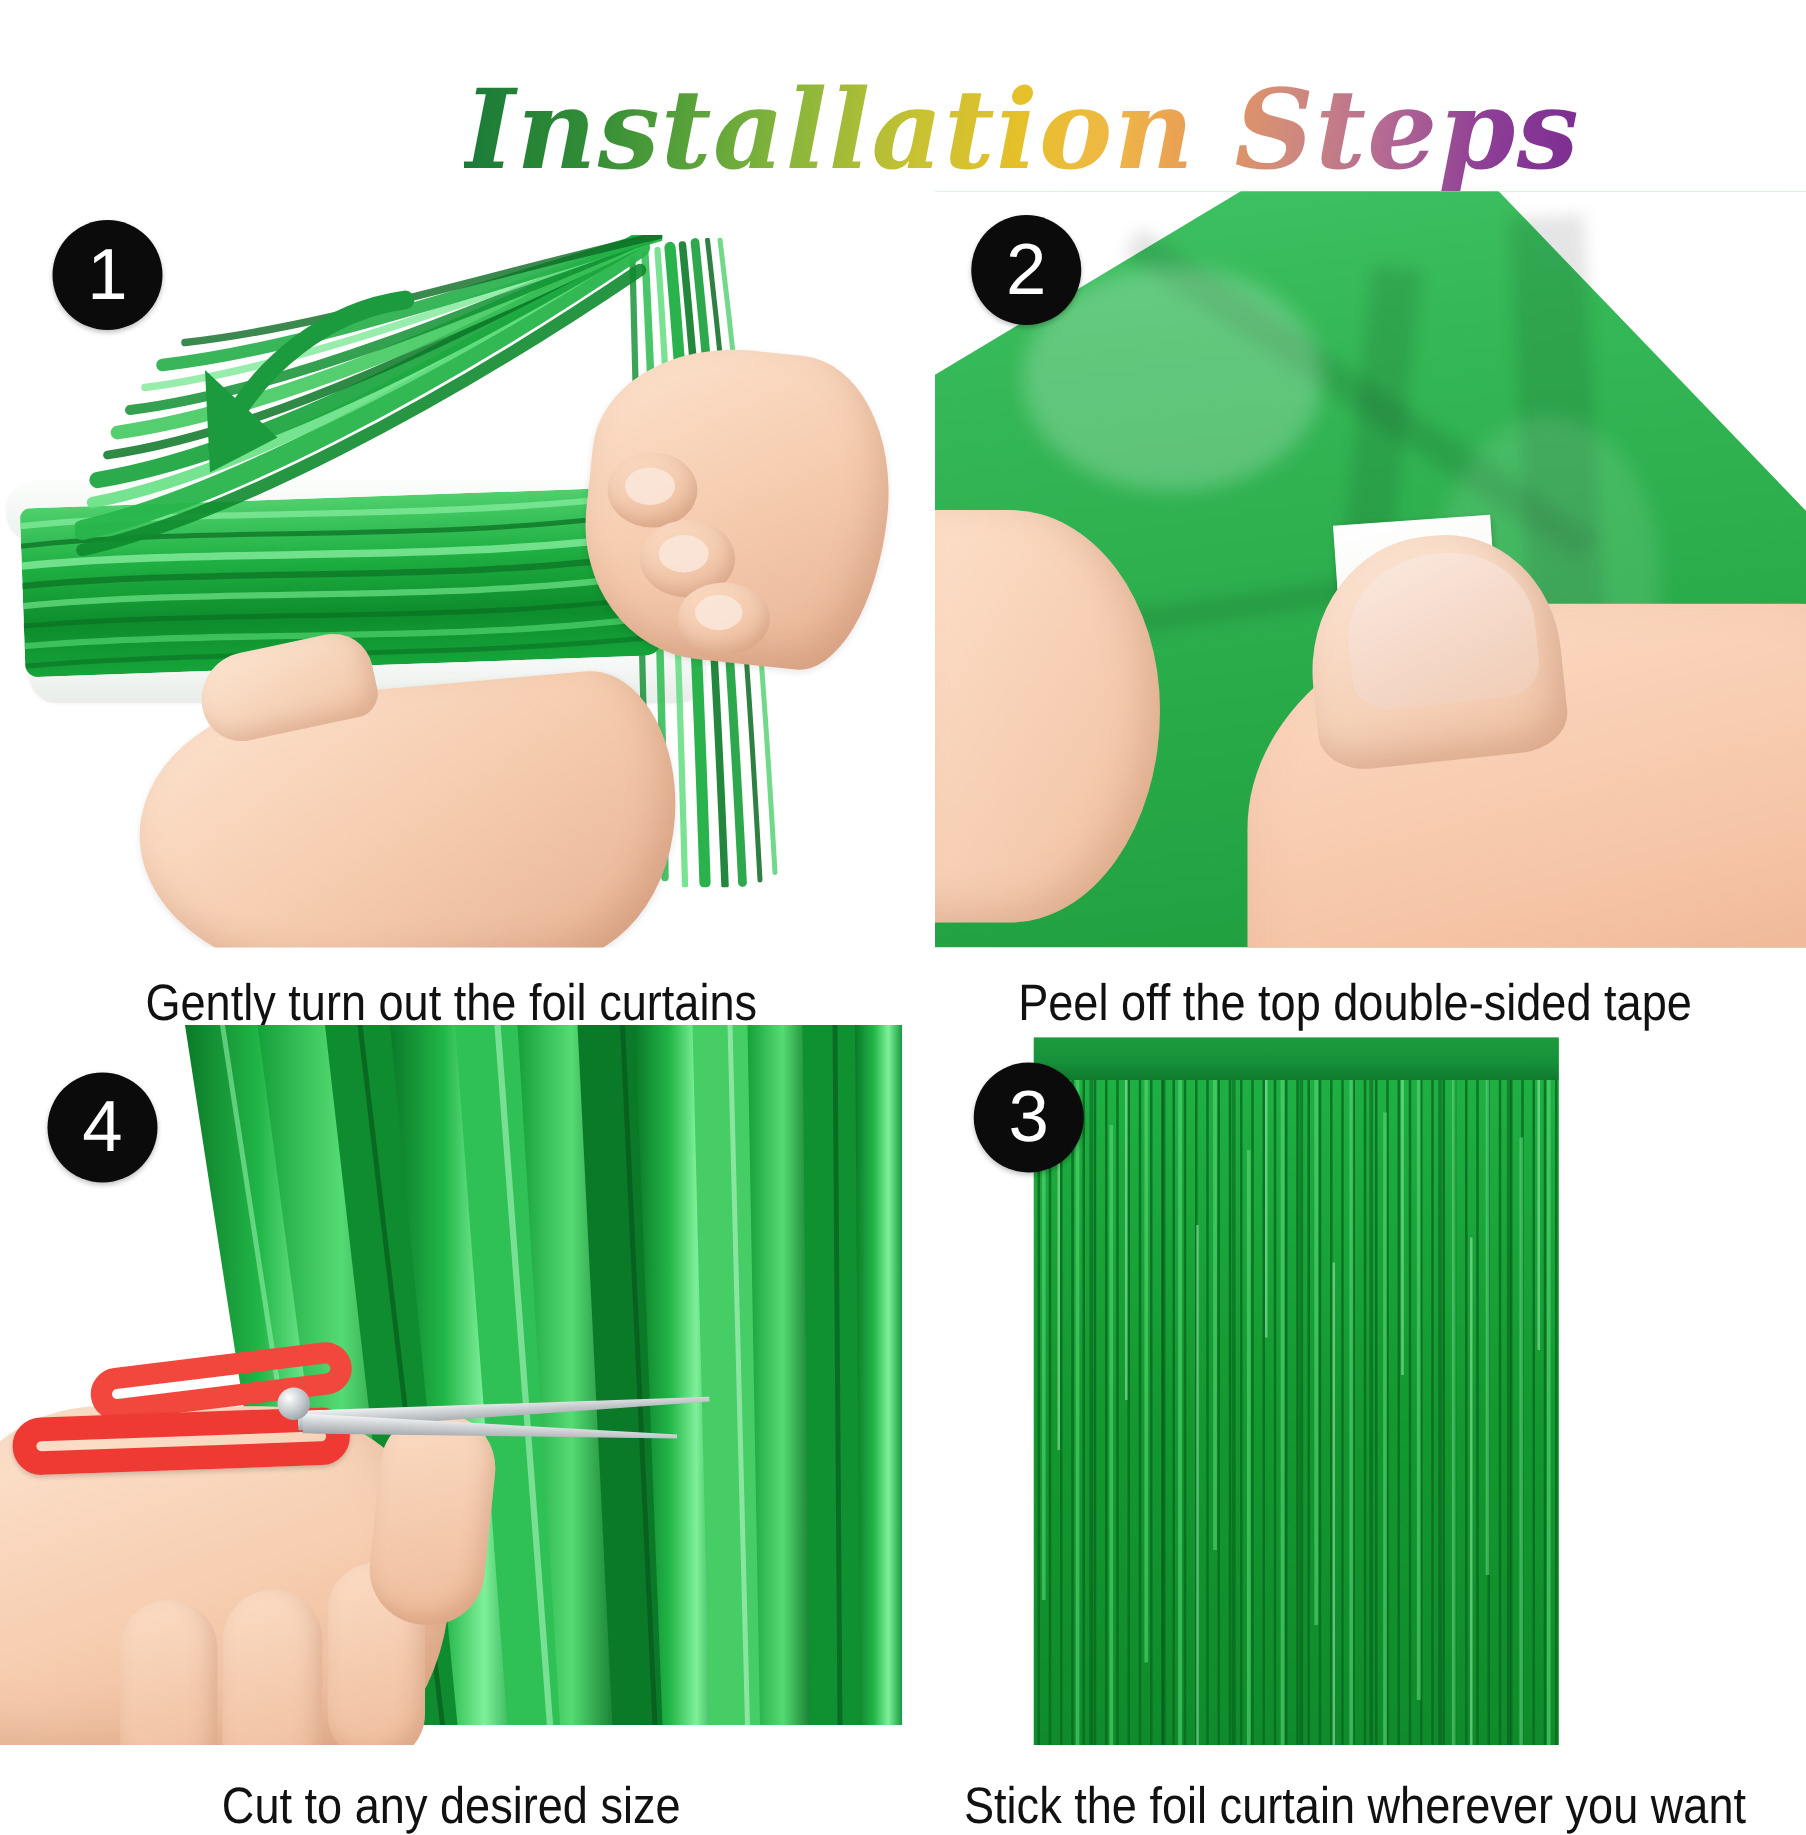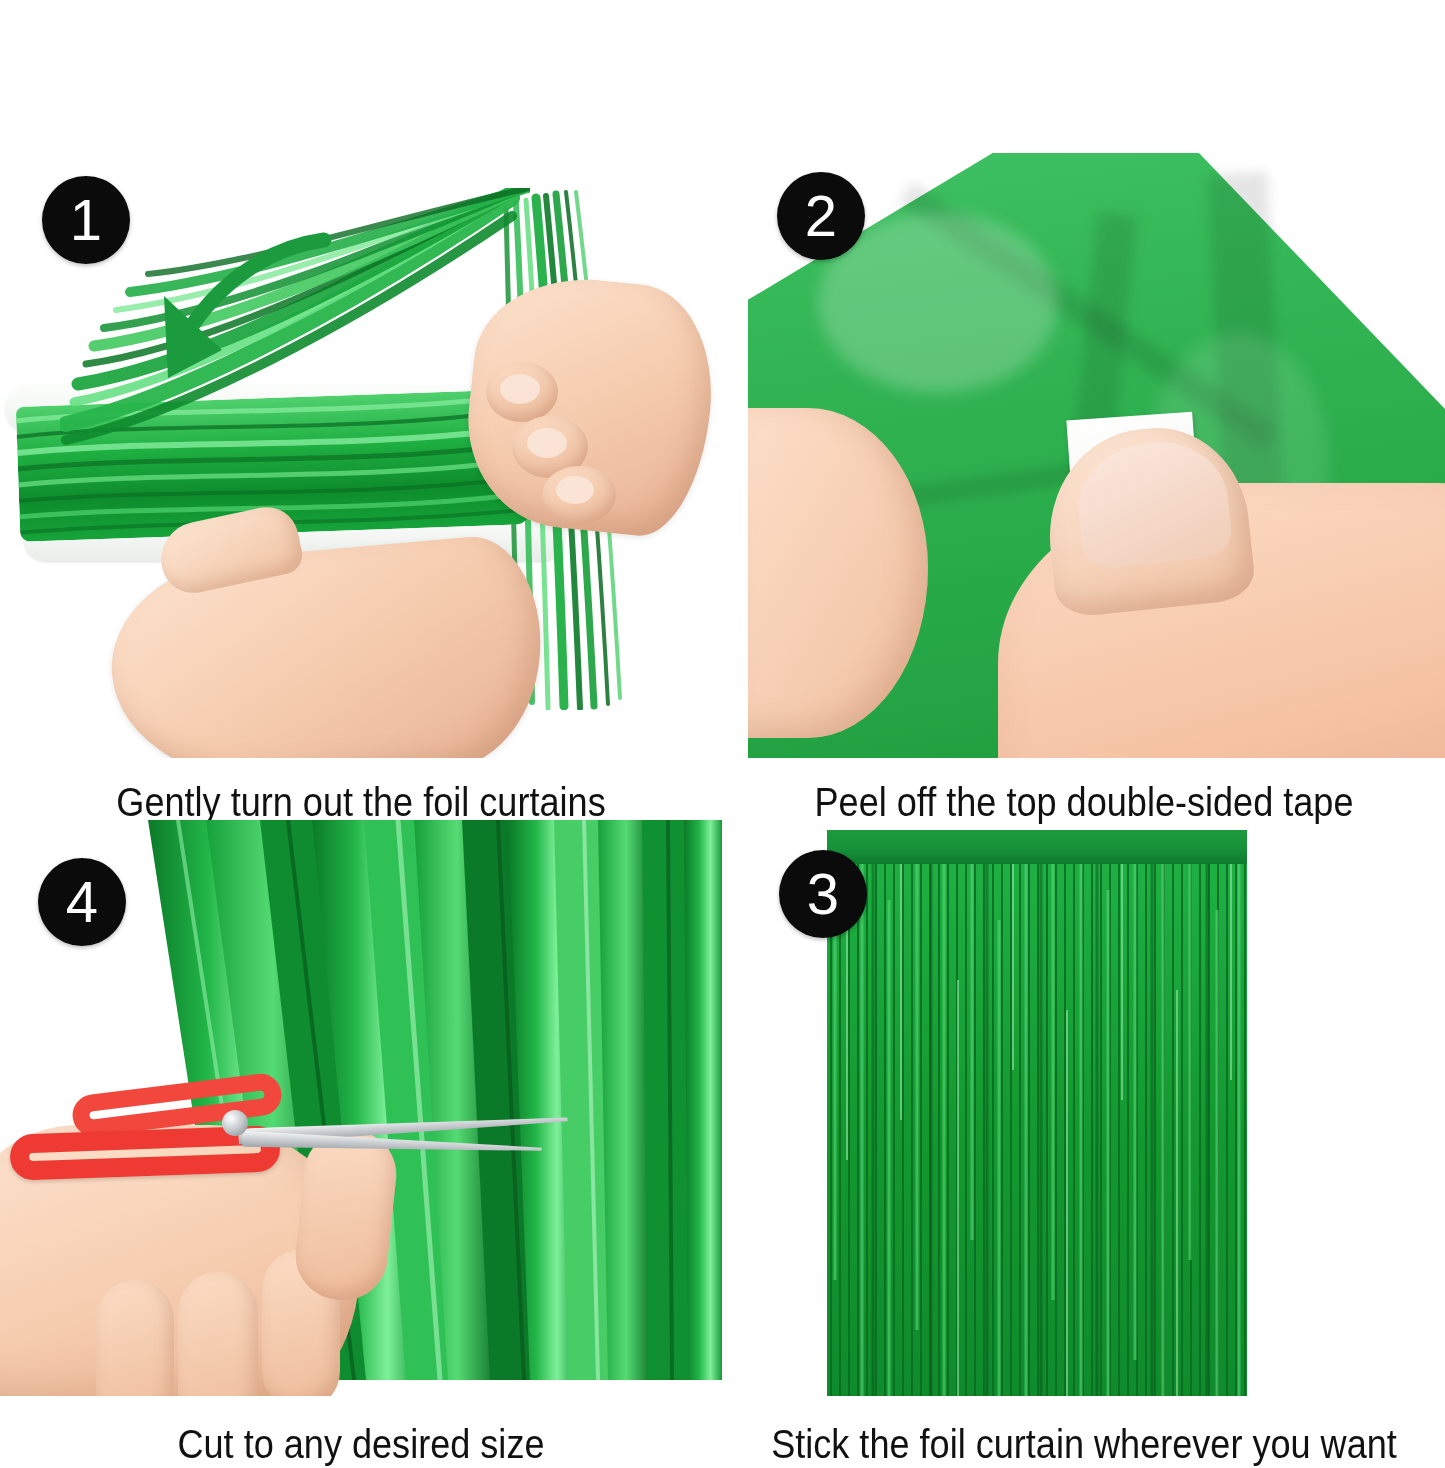--- a/index.html
+++ b/index.html
@@ -234,20 +234,26 @@
     position: absolute; left: 222px; top: 290px; width: 26px; height: 26px;
     border-radius: 50%; z-index: 29;
     background: radial-gradient(circle at 35% 32%, #ffffff 0%, #c7ccd0 45%, #7f868c 100%);
   }
 </style>
 </head>
 <body>
 
 <div class="page">
 
+  <div class="title-wrap">
+    <div class="title">
+      
+      <span class="fill">Installation Steps</span>
+    </div>
+  </div>
 
   <div class="panel p1">
     <div class="stage">
 
       <div class="badge b1">1</div>
 
       <div class="arrow">
         <svg width="240" height="180" viewBox="0 0 240 180">
           <path d="M228 10 C170 18, 110 58, 78 128" fill="none" stroke="#1b9b3e" stroke-width="15" stroke-linecap="round"></path>
           <path d="M72 148 L68 66 L126 120 Z" fill="#1b9b3e"></path>

